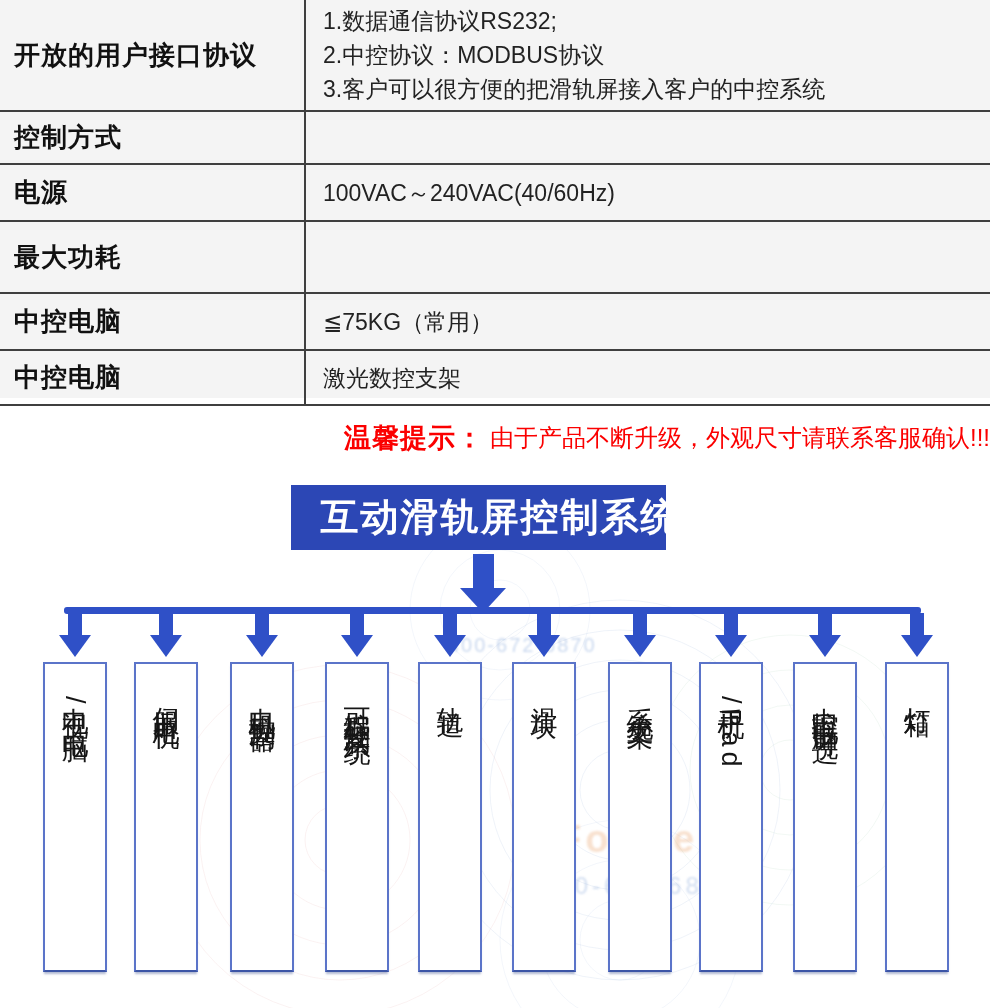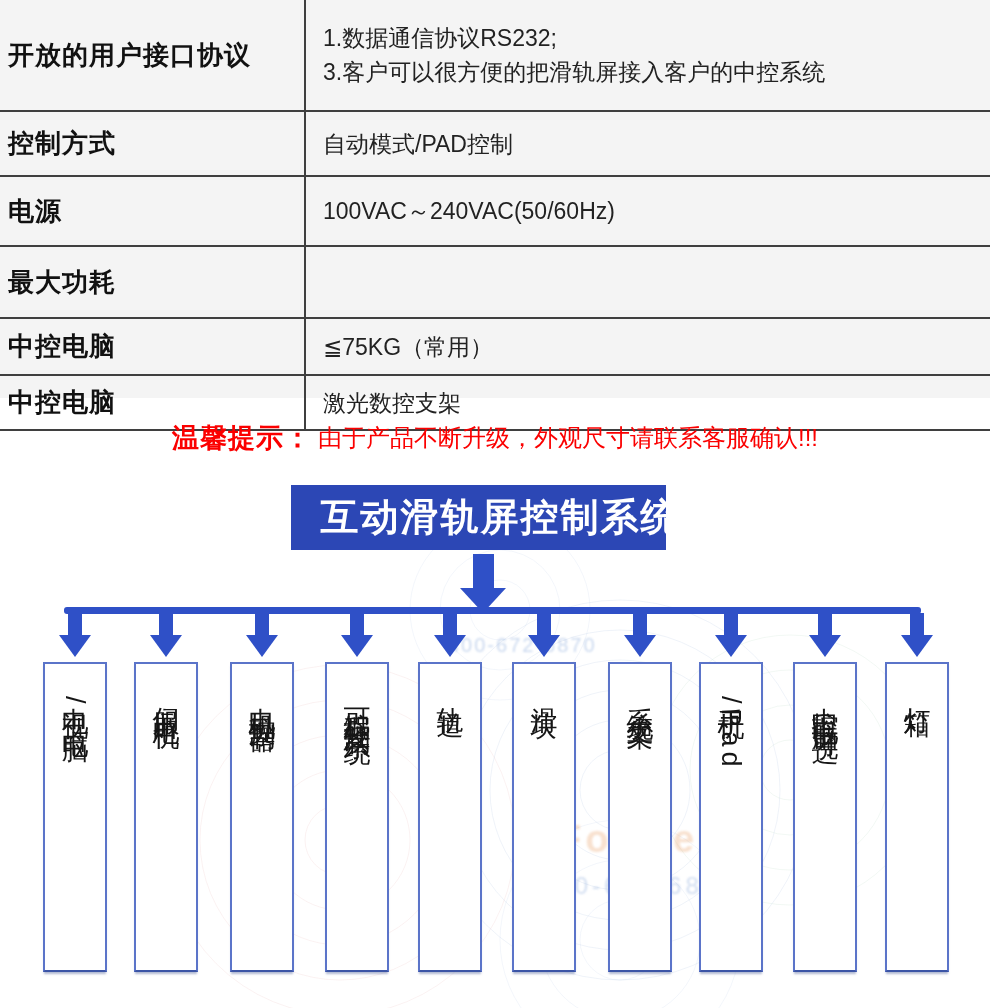--- a/index.html
+++ b/index.html
@@ -4,29 +4,29 @@
 <style>
   * { margin:0; padding:0; box-sizing:border-box; }
   html,body { background:#fff; }
   body { font-family:"Liberation Sans","DejaVu Sans",sans-serif; }
   .page { position:relative; width:990px; height:1008px; background:#fff; overflow:hidden; }
 
   
   .spec-table { position:absolute; left:0; top:0; width:990px; height:398px; background:#f4f4f4; }
   .srow { display:flex; width:100%; border-bottom:2px solid #3f3f3f; }
   .cell-label { width:306px; flex:0 0 306px; border-right:2px solid #3f3f3f;
-                display:flex; align-items:center; padding-left:8px;
+                display:flex; align-items:center; padding-left:14px;
                 font-size:26px; font-weight:bold; color:#111; letter-spacing:1px; }
   .cell-value { flex:1; display:flex; flex-direction:column; justify-content:center;
                 padding-left:17px; font-size:23px; color:#222; }
   .cell-value .vline { line-height:34px; white-space:nowrap; }
 
   
   .notice { position:absolute; left:0; top:420px; width:990px; height:36px;
-            display:flex; align-items:center; justify-content:center; white-space:nowrap; }
+            display:flex; align-items:center; justify-content:flex-end; white-space:nowrap; }
   .notice-prefix { color:#fb0000; font-weight:bold; font-size:27px; letter-spacing:1px; }
   .notice-text   { color:#fb0000; font-weight:normal; font-size:24px; margin-left:6px; }
 
   
   .watermark-svg { position:absolute; left:0; top:440px; width:990px; height:568px; pointer-events:none; }
   .wm-brand { position:absolute; left:558px; top:818px; font-size:38px; font-weight:bold;
               color:rgba(232,155,95,0.30); letter-spacing:4px; filter:blur(1px); }
   .wm-phone { position:absolute; left:540px; top:872px; font-size:24px;
               color:rgba(125,160,215,0.35); letter-spacing:4px; filter:blur(1px); }
   .wm-phone2{ position:absolute; left:448px; top:634px; font-size:20px;
@@ -60,33 +60,31 @@
 </head>
 <body>
 
 <div class="page">
 
   <div class="spec-table">
     <div class="srow" style="height:112px">
       <div class="cell-label">开放的用户接口协议</div>
       <div class="cell-value">
         <div class="vline">1.数据通信协议RS232;</div>
+        <div class="vline">2.中控协议：MODBUS协议</div>
         <div class="vline">3.客户可以很方便的把滑轨屏接入客户的中控系统</div>
       </div>
     </div>
-    <div class="srow" style="height:65px">
+    <div class="srow" style="height:53px">
       <div class="cell-label">控制方式</div>
-      <div class="cell-value">
-        <div class="vline">自动模式/PAD控制</div>
-      </div>
-    </div>
-    <div class="srow" style="height:70px">
+    </div>
+    <div class="srow" style="height:57px">
       <div class="cell-label">电源</div>
       <div class="cell-value">
-        <div class="vline">100VAC～240VAC(50/60Hz)</div>
+        <div class="vline">100VAC～240VAC(40/60Hz)</div>
       </div>
     </div>
     <div class="srow" style="height:72px">
       <div class="cell-label">最大功耗</div>
     </div>
     <div class="srow" style="height:57px">
       <div class="cell-label">中控电脑</div>
       <div class="cell-value">
         <div class="vline">≦75KG（常用）</div>
       </div>

